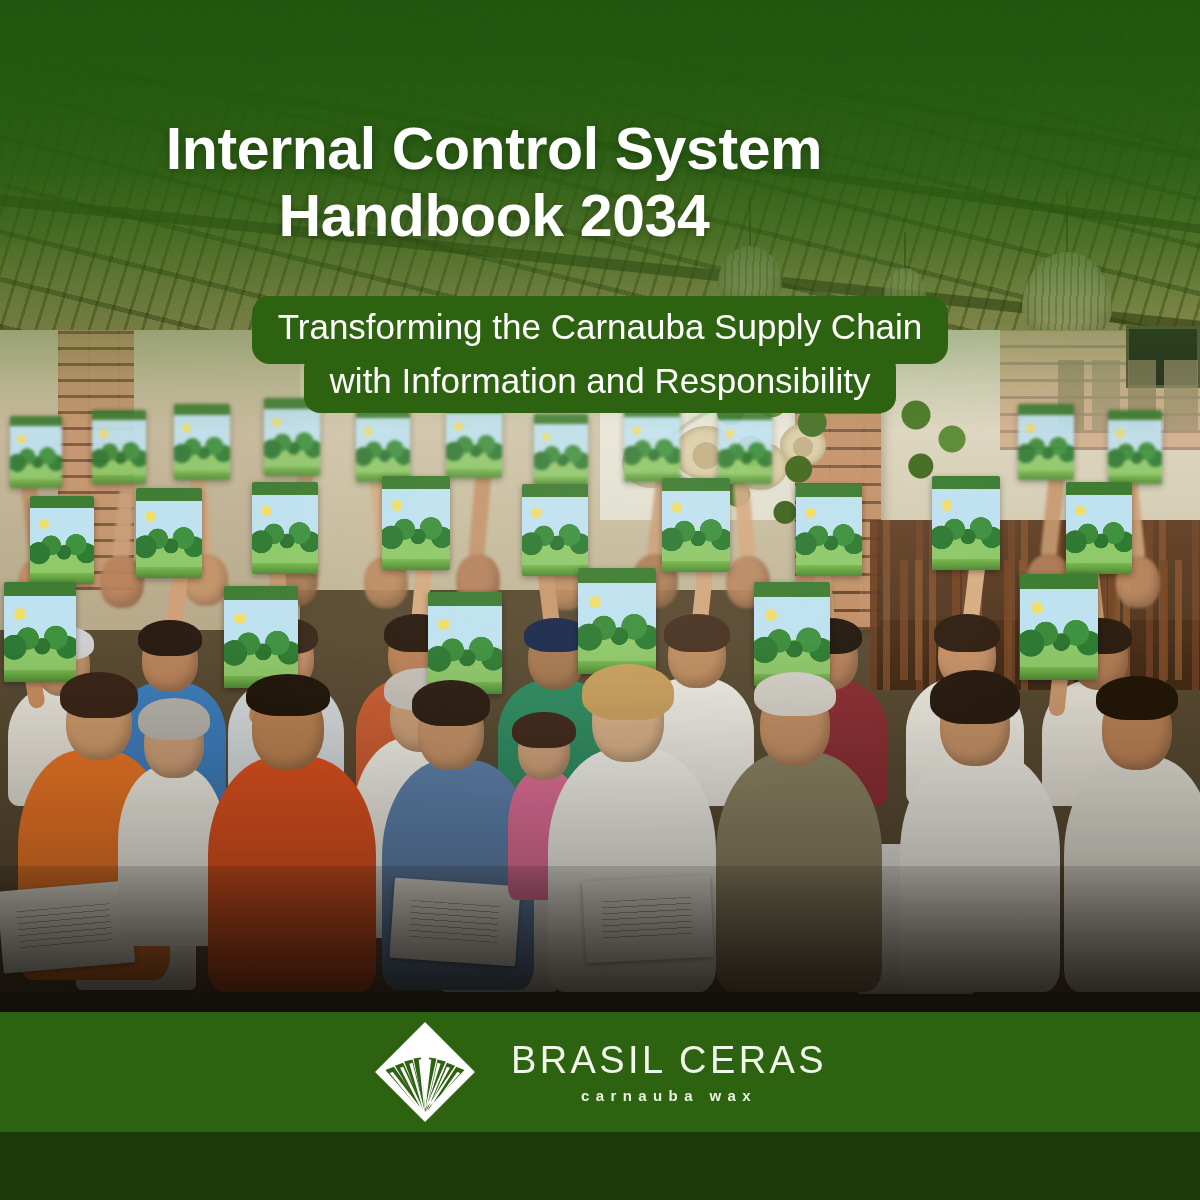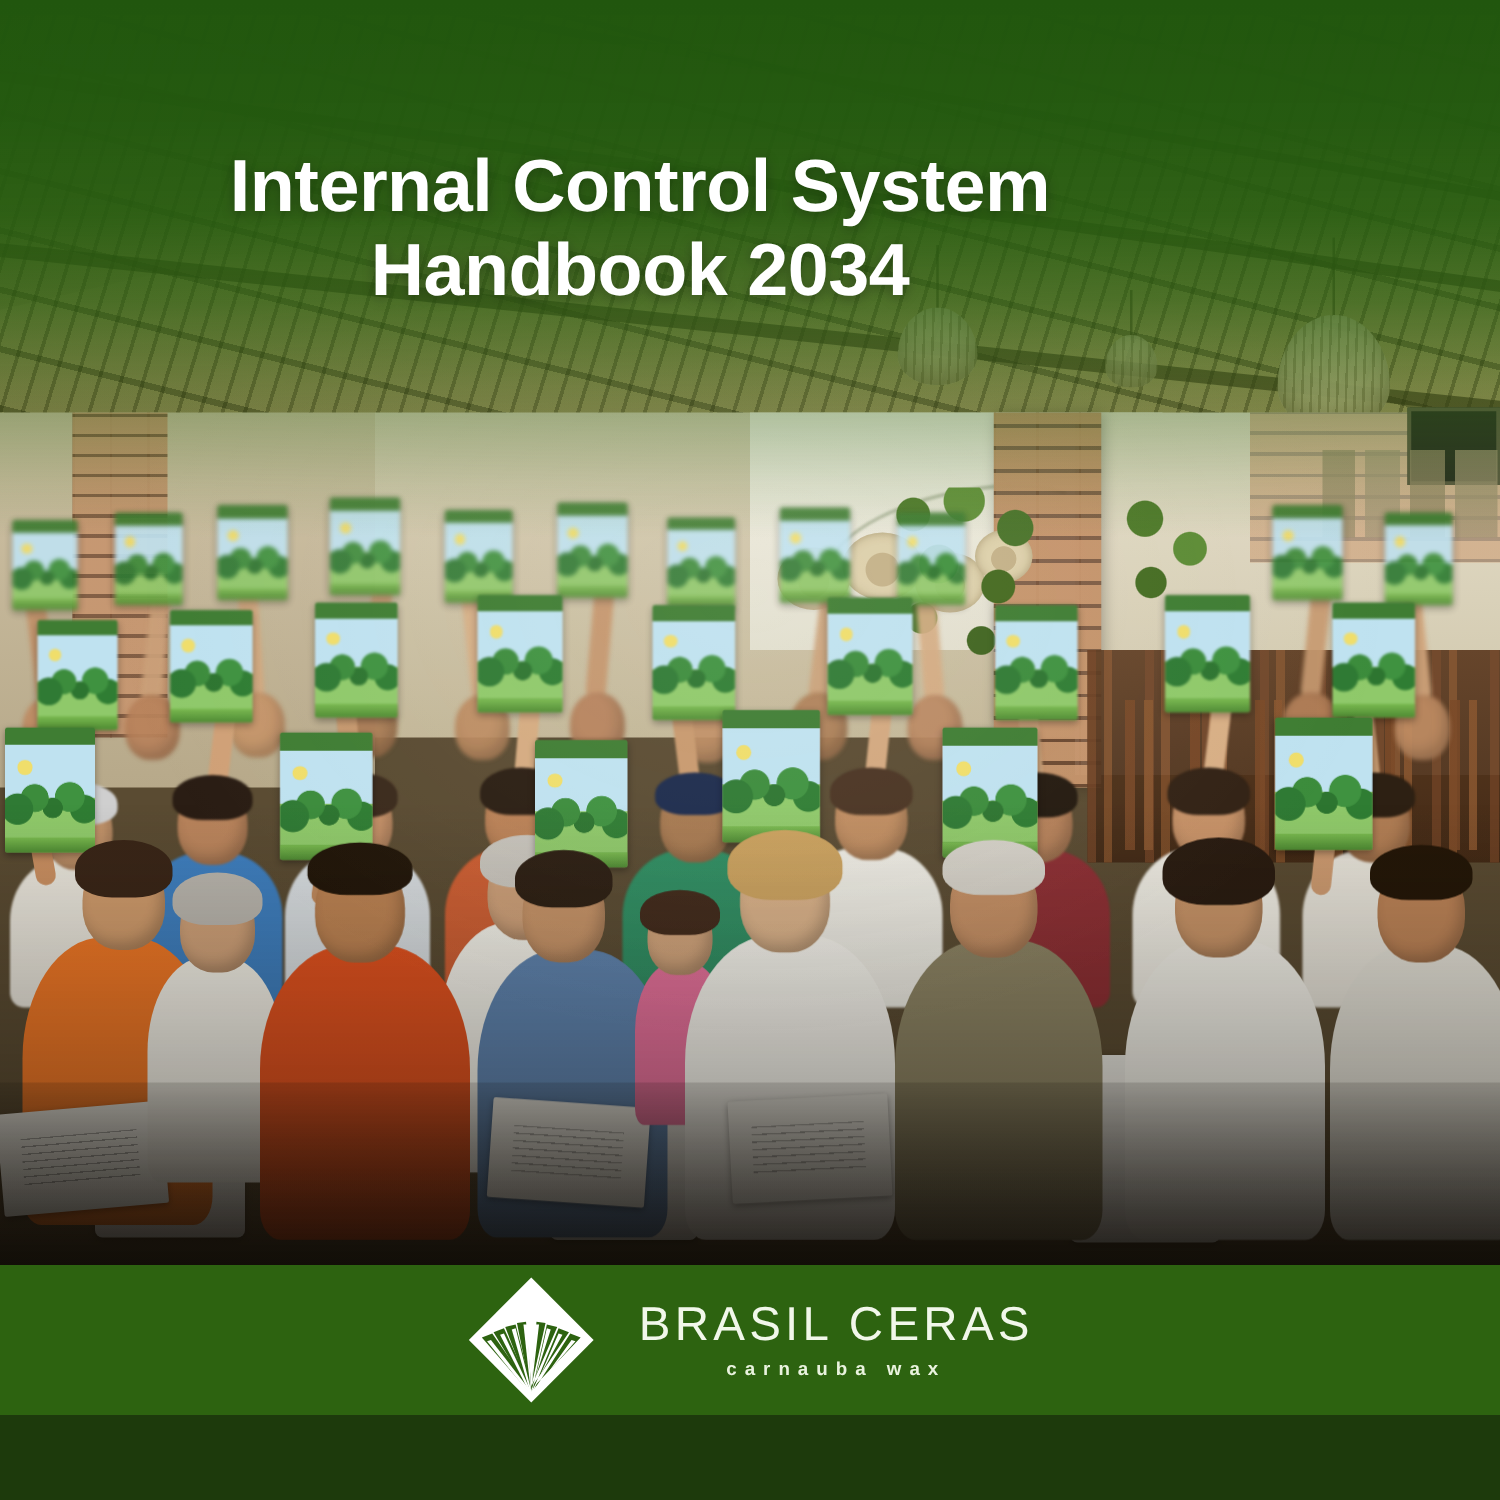--- a/index.html
+++ b/index.html
@@ -267,21 +267,21 @@
       rgba(38,92,16,.93) 40%,
       rgba(42,96,18,.74) 56%,
       rgba(45,99,20,.42) 72%,
       rgba(48,102,22,.12) 90%,
       rgba(48,102,22,0) 100%);
     pointer-events:none;
   }
 
   
   .title-wrap {
-    position:absolute; left:18px; top:116px; width:988px;
+    position:absolute; left:0; top:116px; width:988px;
     text-align:center;
   }
   .title-line {
     display:block;
     color:#ffffff;
     font-size:59px;
     font-weight:bold;
     line-height:1.14;
     letter-spacing:-0.4px;
     text-shadow:0 2px 10px rgba(0,0,0,.30);
@@ -595,20 +595,28 @@
     </div>
   </div>
 
   <div class="top-green"></div>
 
   <div class="title-wrap">
     <span class="title-line">Internal Control System</span>
     <span class="title-line">Handbook 2034</span>
   </div>
 
+  <div class="subtitle-wrap">
+    <span class="sub-row r1">
+      <span class="sub-line">Transforming the Carnauba Supply Chain</span>
+    </span>
+    <span class="sub-row r2">
+      <span class="sub-line">with Information and Responsibility</span>
+    </span>
+  </div>
 
   <div class="footer">
 
     <span class="logo-mark">
       <svg viewBox="0 0 100 100" width="104" height="104" aria-hidden="true">
         <defs>
           <clipPath id="dia">
             <polygon points="50,2 98,50 50,98 2,50"></polygon>
           </clipPath>
         </defs>

